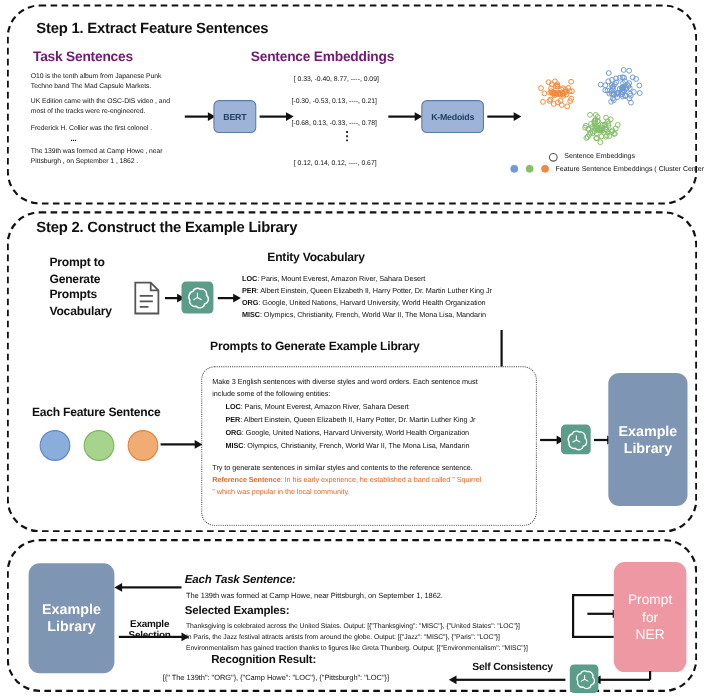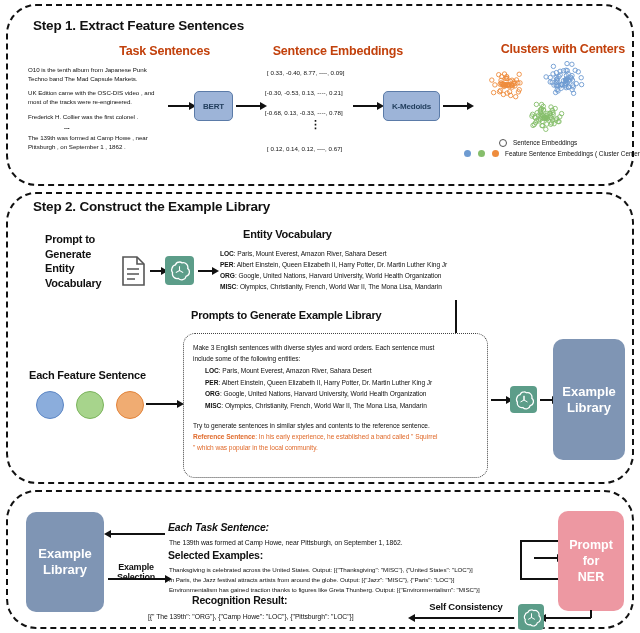--- a/index.html
+++ b/index.html
@@ -23,23 +23,23 @@
     font-size:13.5px;
     letter-spacing:-0.2px;
     color:#111;
     white-space:nowrap;
   }
   .col-title{
     position:absolute;
     font-weight:bold;
     font-size:12.5px;
     letter-spacing:-0.2px;
-    color:#c2410c;
+    color:#701a75;
     white-space:nowrap;
-    text-align:right;
+    text-align:left;
   }
   .body-text{
     position:absolute;
     font-size:6.2px;
     line-height:9.2px;
     color:#111;
     letter-spacing:-0.05px;
   }
   .mono-vec{
     position:absolute;
@@ -70,21 +70,21 @@
     font-size:13px;
     display:flex;align-items:center;justify-content:center;
     text-align:center;
     line-height:16px;
   }
   .pink-box{
     position:absolute;
     background:#ED98A2;
     border-radius:10px;
     color:#ffffff;
-    font-weight:bold;
+    font-weight:normal;
     font-size:12.5px;
     display:flex;align-items:center;justify-content:center;
     text-align:center;
     line-height:16px;
   }
 
   
   .arrow-h{position:absolute;height:2px;background:#111;}
   .arrow-h::after{
     content:"";position:absolute;right:-6px;top:-3.2px;
@@ -141,21 +141,20 @@
 <body>
 
 <div class="page">
 
   <div class="step-panel" id="panel1"></div>
 
   <div class="step-title" style="left:33px;top:18px;">Step 1. Extract Feature Sentences</div>
 
   <div class="col-title" style="left:30px;top:44px;width:180px;">Task Sentences</div>
   <div class="col-title" style="left:228px;top:44px;width:175px;">Sentence Embeddings</div>
-  <div class="col-title" style="left:450px;top:42px;width:175px;">Clusters with Centers</div>
 
   <div class="body-text" style="left:28px;top:65px;width:175px;">
     <span>O10 is the tenth album from Japanese Punk</span><br>
     <span>Techno band The Mad Capsule Markets.</span>
   </div>
   <div class="body-text" style="left:28px;top:88px;width:178px;">
     <span>UK Edition came with the OSC-DIS video , and</span><br>
     <span>most of the tracks were re-engineered.</span>
   </div>
   <div class="body-text" style="left:28px;top:112px;width:178px;">Frederick H. Collier was the first colonel .</div>
@@ -360,21 +359,21 @@
   <div class="dot" style="left:492px;top:150px;width:7px;height:7px;background:#EE8C3D;"></div>
   <div class="legend-row" style="left:505px;top:150px;">Feature Sentence Embeddings ( Cluster Centers )</div>
 
   <div class="step-panel" id="panel2"></div>
 
   <div class="step-title" style="left:33px;top:199px;">Step 2. Construct the Example Library</div>
 
   <div class="small-label" style="left:45px;top:232px;width:80px;text-align:left;font-size:11px;line-height:14.5px;">
     <span>Prompt to</span><br>
     <span>Generate</span><br>
-    <span>Entity</span><br>
+    <span>Prompts</span><br>
     <span>Vocabulary</span>
   </div>
 
   <svg class="doc-icon" style="left:121px;top:255px;" width="26" height="32">
     <path d="M2,2 L16,2 L23,9 L23,30 L2,30 Z" fill="#ffffff" stroke="#555" stroke-width="1.6"></path>
     <path d="M16,2 L16,9 L23,9" fill="none" stroke="#555" stroke-width="1.6"></path>
     <line x1="6" y1="14" x2="18" y2="14" stroke="#555" stroke-width="1.5"></line>
     <line x1="6" y1="19" x2="18" y2="19" stroke="#555" stroke-width="1.5"></line>
     <line x1="6" y1="24" x2="14" y2="24" stroke="#555" stroke-width="1.5"></line>
   </svg>

